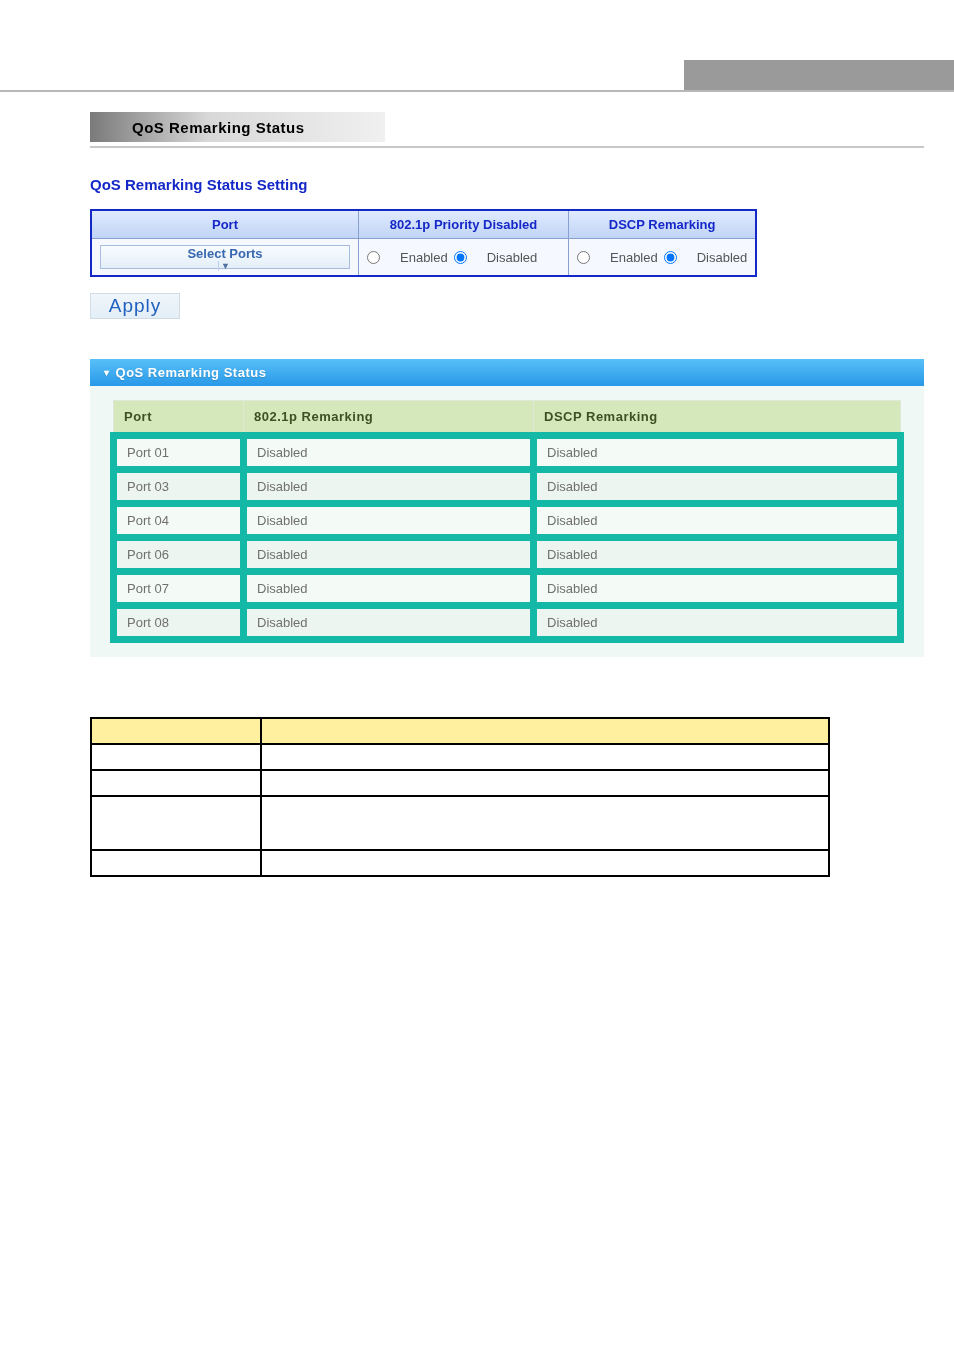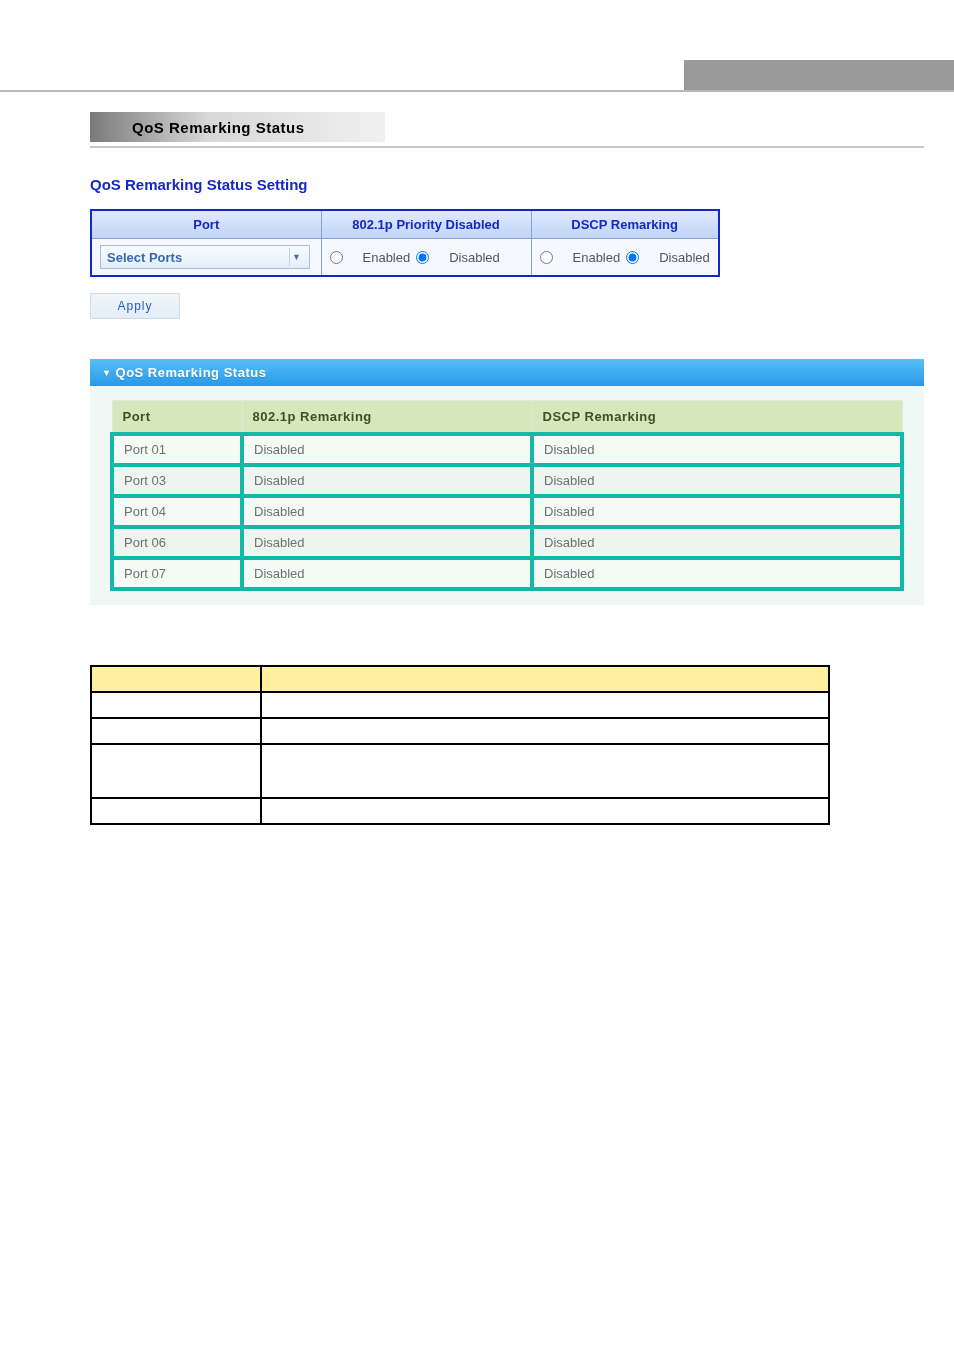--- a/index.html
+++ b/index.html
@@ -69,32 +69,33 @@
       border: 1px solid #8aa0d0;
       font-size: 13px;
     }
     .settings-table td {
       padding: 6px 8px;
       border: 1px solid #8aa0d0;
       background: #f5f9ff;
       vertical-align: middle;
     }
     .port-select {
-      width: 210px;
+      width: 250px;
       height: 24px;
       border: 1px solid #a8bce0;
       background: linear-gradient(to bottom, #f8fcff 0%, #e4eef8 100%);
       display: flex;
       align-items: center;
       justify-content: space-between;
       padding: 0 6px;
       color: #3868b0;
       font-weight: bold;
       font-size: 13px;
       cursor: pointer;
+      flex-direction: column;
     }
     .dropdown-arrow {
       width: 14px;
       height: 18px;
       display: flex;
       align-items: center;
       justify-content: center;
       border-left: 1px solid #c0d0e8;
       color: #5070a0;
       font-size: 9px;
@@ -115,21 +116,21 @@
     .radio-group input[type="radio"] {
       margin-right: 2px;
     }
     .apply-btn {
       margin-top: 16px;
       width: 90px;
       height: 26px;
       background: linear-gradient(to bottom, #f0f6fb 0%, #e4eef6 100%);
       border: 1px solid #d0dce8;
       color: #2060c0;
-      font-size: 12px;
+      font-size: 19px;
       cursor: pointer;
       display: flex;
       align-items: center;
       justify-content: center;
       letter-spacing: 1px;
     }
     .status-panel {
       margin-top: 40px;
     }
     .status-header {
@@ -160,21 +161,21 @@
       background: #d4e8bc;
       color: #3c5020;
       text-align: left;
       padding: 8px 10px;
       font-weight: bold;
       border: 1px solid #e0e8d8;
       letter-spacing: 0.5px;
     }
     .status-table td {
       padding: 6px 10px;
-      border: 4px solid #14b8a6;
+      border: 7px solid #14b8a6;
       color: #707070;
       background: #f4faf6;
     }
     .status-table tr:nth-child(even) td {
       background: #ecf5ef;
     }
     .col-port-s { width: 130px; }
     .col-8021p-s { width: 290px; }
     .legend-table {
       margin-top: 60px;
@@ -288,20 +289,25 @@
             <tr>
               <td>Port 06</td>
               <td>Disabled</td>
               <td>Disabled</td>
             </tr>
             <tr>
               <td>Port 07</td>
               <td>Disabled</td>
               <td>Disabled</td>
             </tr>
+            <tr>
+              <td>Port 08</td>
+              <td>Disabled</td>
+              <td>Disabled</td>
+            </tr>
           </tbody>
       </table>
     </div>
   </div>
 
   <table class="legend-table">
     <tbody>
         <tr>
       <th class="col-label"></th>
       <th></th>

